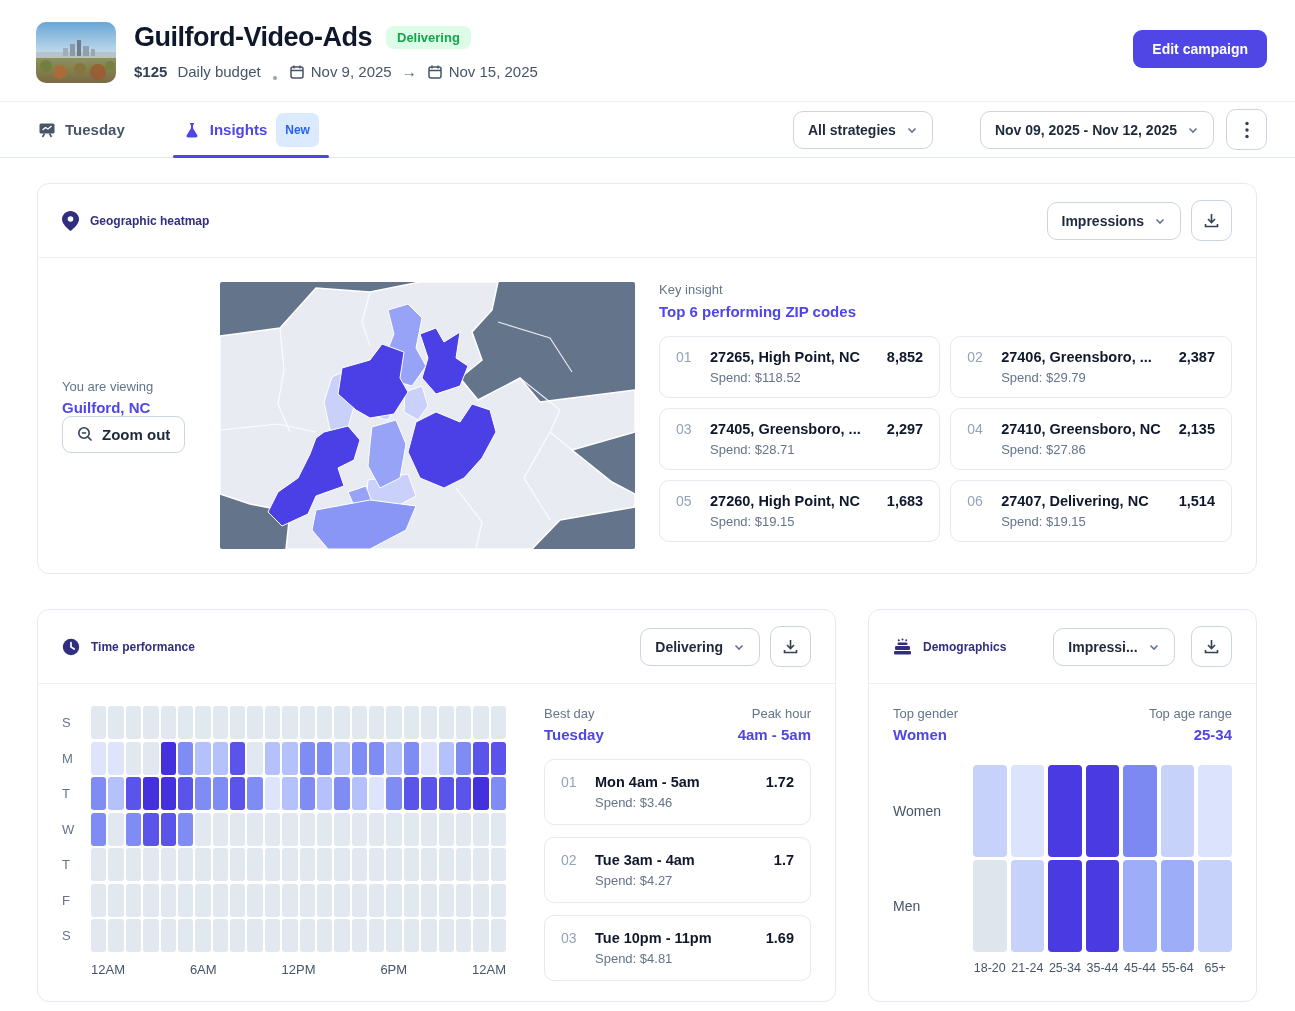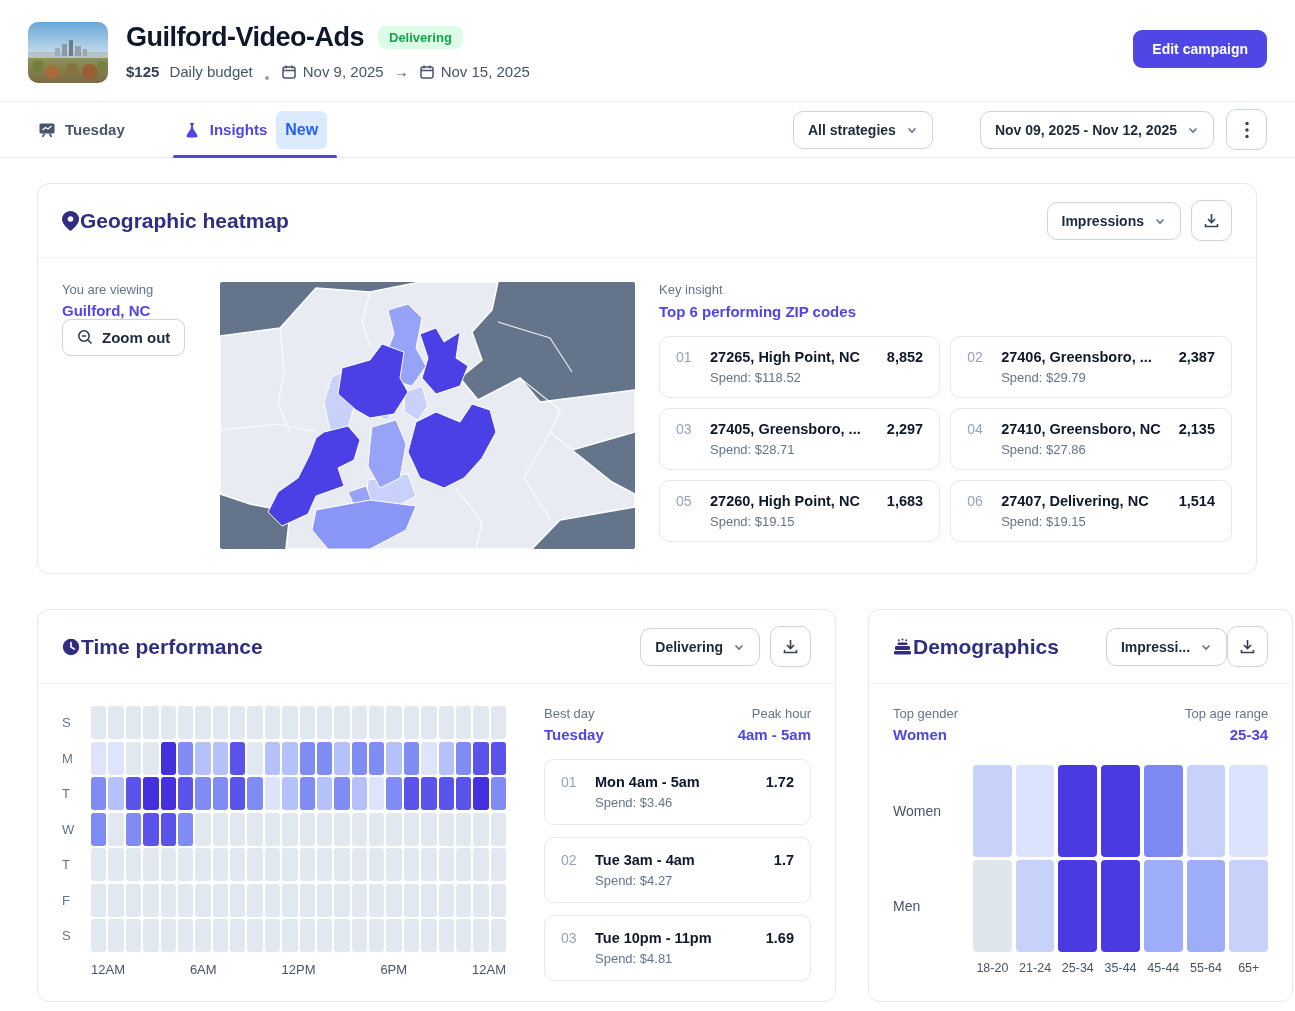--- a/index.html
+++ b/index.html
@@ -1,55 +1,55 @@
 <!DOCTYPE html>
 <html><head>
 <meta charset="utf-8">
 <style>
   * { box-sizing: border-box; margin: 0; padding: 0; }
   html,body { background:#fff; }
   body { width:1295px; min-height:1011px; font-family:"Liberation Sans", sans-serif; color:#0f172a; }
 
   
-  .topbar { display:flex; align-items:flex-start; padding:22px 28px 18px 28px; }
+  .topbar { display:flex; align-items:flex-start; padding:22px 28px 18px 28px;margin-left:8px; }
   .thumb { width:80px; height:61px; border-radius:10px; overflow:hidden; flex:0 0 auto; }
   .thumb svg { display:block; }
   .head-info { margin-left:18px; flex:1; }
   .title-row { display:flex; align-items:center; gap:14px; }
   .page-title { font-size:27px; font-weight:bold; letter-spacing:-0.5px; color:#0f172a; }
   .badge-delivering { font-size:13px; font-weight:bold; color:#16a34a; background:#dcfce7; padding:4px 11px; border-radius:8px; }
   .meta-row { display:flex; align-items:flex-end; gap:10px; margin-top:10px; font-size:15px; color:#475569; }
   .meta-row .amount { font-weight:bold; color:#334155; }
   .sep-dot { width:4px; height:4px; border-radius:50%; background:#94a3b8; display:inline-block; margin:0 2px; }
   .date-chip { display:flex; align-items:center; gap:6px; }
   .arrow-right { color:#475569; font-size:15px; }
   .btn-primary { background:#4f46e5; color:#fff; border:none; border-radius:9px; font-size:14px; font-weight:bold; padding:11px 19px; cursor:pointer; margin-top:8px; font-family:inherit; }
 
   
   .tabbar { display:flex; align-items:center; border-top:1px solid #eef1f6; border-bottom:1px solid #e2e8f0; padding:0 28px; height:57px; }
   .tab { display:flex; align-items:center; gap:9px; font-size:15px; color:#475569; font-weight:bold; padding:0 10px; height:100%; position:relative; cursor:pointer; }
   .tab + .tab { margin-left:38px; }
   .tab.active { color:#4f46e5; }
   .tab.active::after { content:""; position:absolute; left:0; right:0; bottom:-1px; height:3px; background:#4f46e5; border-radius:2px; }
-  .new-badge { font-size:16px; font-weight:bold; color:#2563eb; background:#dbeafe; padding:10px 9px; border-radius:7px; }
+  .new-badge { font-size:12px; font-weight:bold; color:#2563eb; background:#dbeafe; padding:10px 9px; border-radius:7px; }
   .tab-controls { margin-left:auto; display:flex; align-items:center; gap:12px; }
   .pill { display:flex; align-items:center; gap:10px; border:1px solid #cbd5e1; border-radius:10px; background:#fff; padding:10px 14px; font-size:14px; font-weight:bold; color:#1e293b; cursor:pointer; font-family:inherit;margin-left:35px; }
   .icon-btn { width:41px; height:41px; border:1px solid #cbd5e1; border-radius:10px; background:#fff; display:flex; align-items:center; justify-content:center; cursor:pointer; }
 
   
   main { padding:25px 38px 20px 37px; }
   .card { border:1px solid #e5e9f0; border-radius:12px; background:#fff; }
   .card-head { display:flex; align-items:center; padding:16px 24px; border-bottom:1px solid #eef1f5; }
-  .card-title { display:flex; align-items:center; gap:1px; font-size:21px; font-weight:bold; color:#312e81; }
+  .card-title { display:flex; align-items:center; gap:11px; font-size:12px; font-weight:bold; color:#312e81; }
   .card-head .head-actions { margin-left:auto; display:flex; align-items:center; gap:10px; }
   .card-head .head-actions.inline { margin-left:12px; }
 
   
   .geo-body { display:flex; padding:24px; }
-  .geo-left-col { width:158px; display:flex; flex-direction:column; justify-content:flex-start; flex:0 0 auto; }
+  .geo-left-col { width:158px; display:flex; flex-direction:column; justify-content:center; flex:0 0 auto; }
   .hint-label { font-size:13px; color:#64748b; }
   .hint-value { font-size:15px; font-weight:bold; color:#4f46e5; margin-top:5px; }
   .btn-outline { display:flex; align-items:center; gap:8px; border:1px solid #cbd5e1; border-radius:9px; background:#fff; font-size:15px; font-weight:bold; color:#1e293b; padding:9px 14px; width:max-content; cursor:pointer; font-family:inherit; }
   .map-wrap { width:415px; height:267px; flex:0 0 auto; border-radius:2px; overflow:hidden; cursor:grab; }
   .geo-right { flex:1; padding-left:24px; }
   .ki-title { font-size:15px; font-weight:bold; color:#4f46e5; margin-top:6px; }
   .zip-grid { display:grid; grid-template-columns:1fr 1fr; gap:10px; margin-top:16px; }
   .rank-card { border:1px solid #e5e9f0; border-radius:10px; padding:12px 16px; }
   .rank-top { display:flex; align-items:baseline; gap:10px; }
   .rank-num { font-size:14px; color:#94a3b8; width:24px; flex:0 0 auto; }

